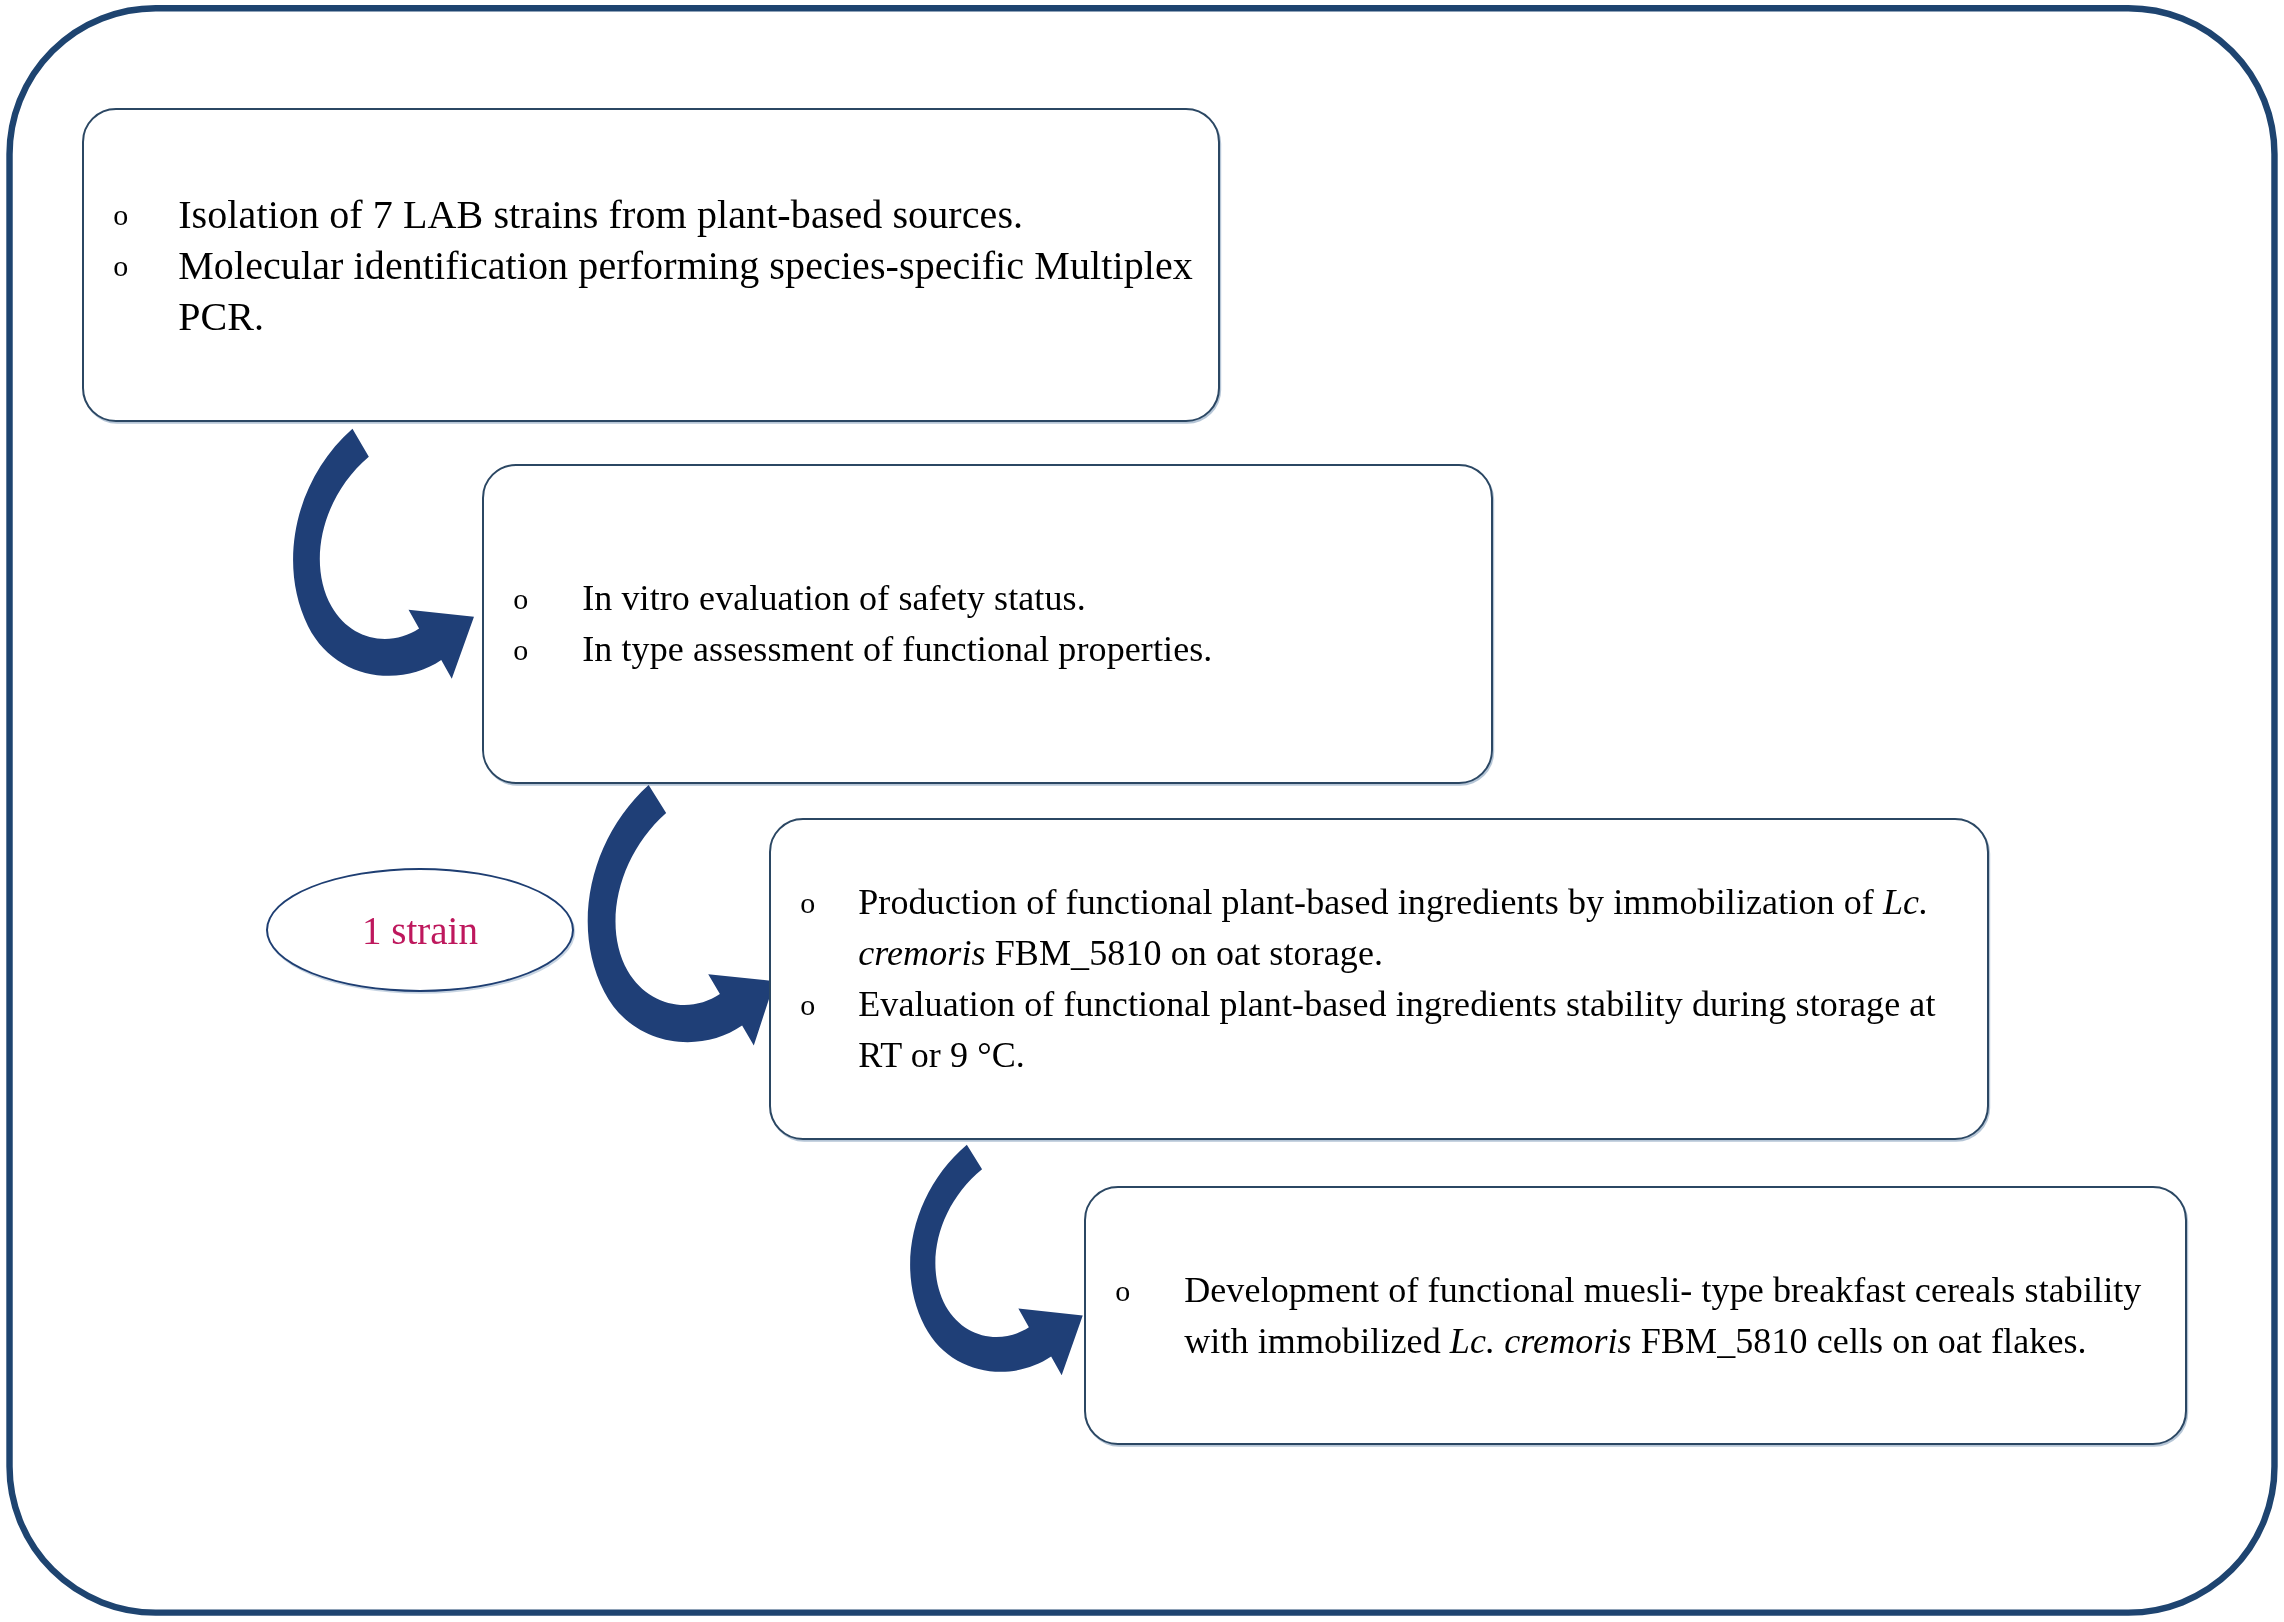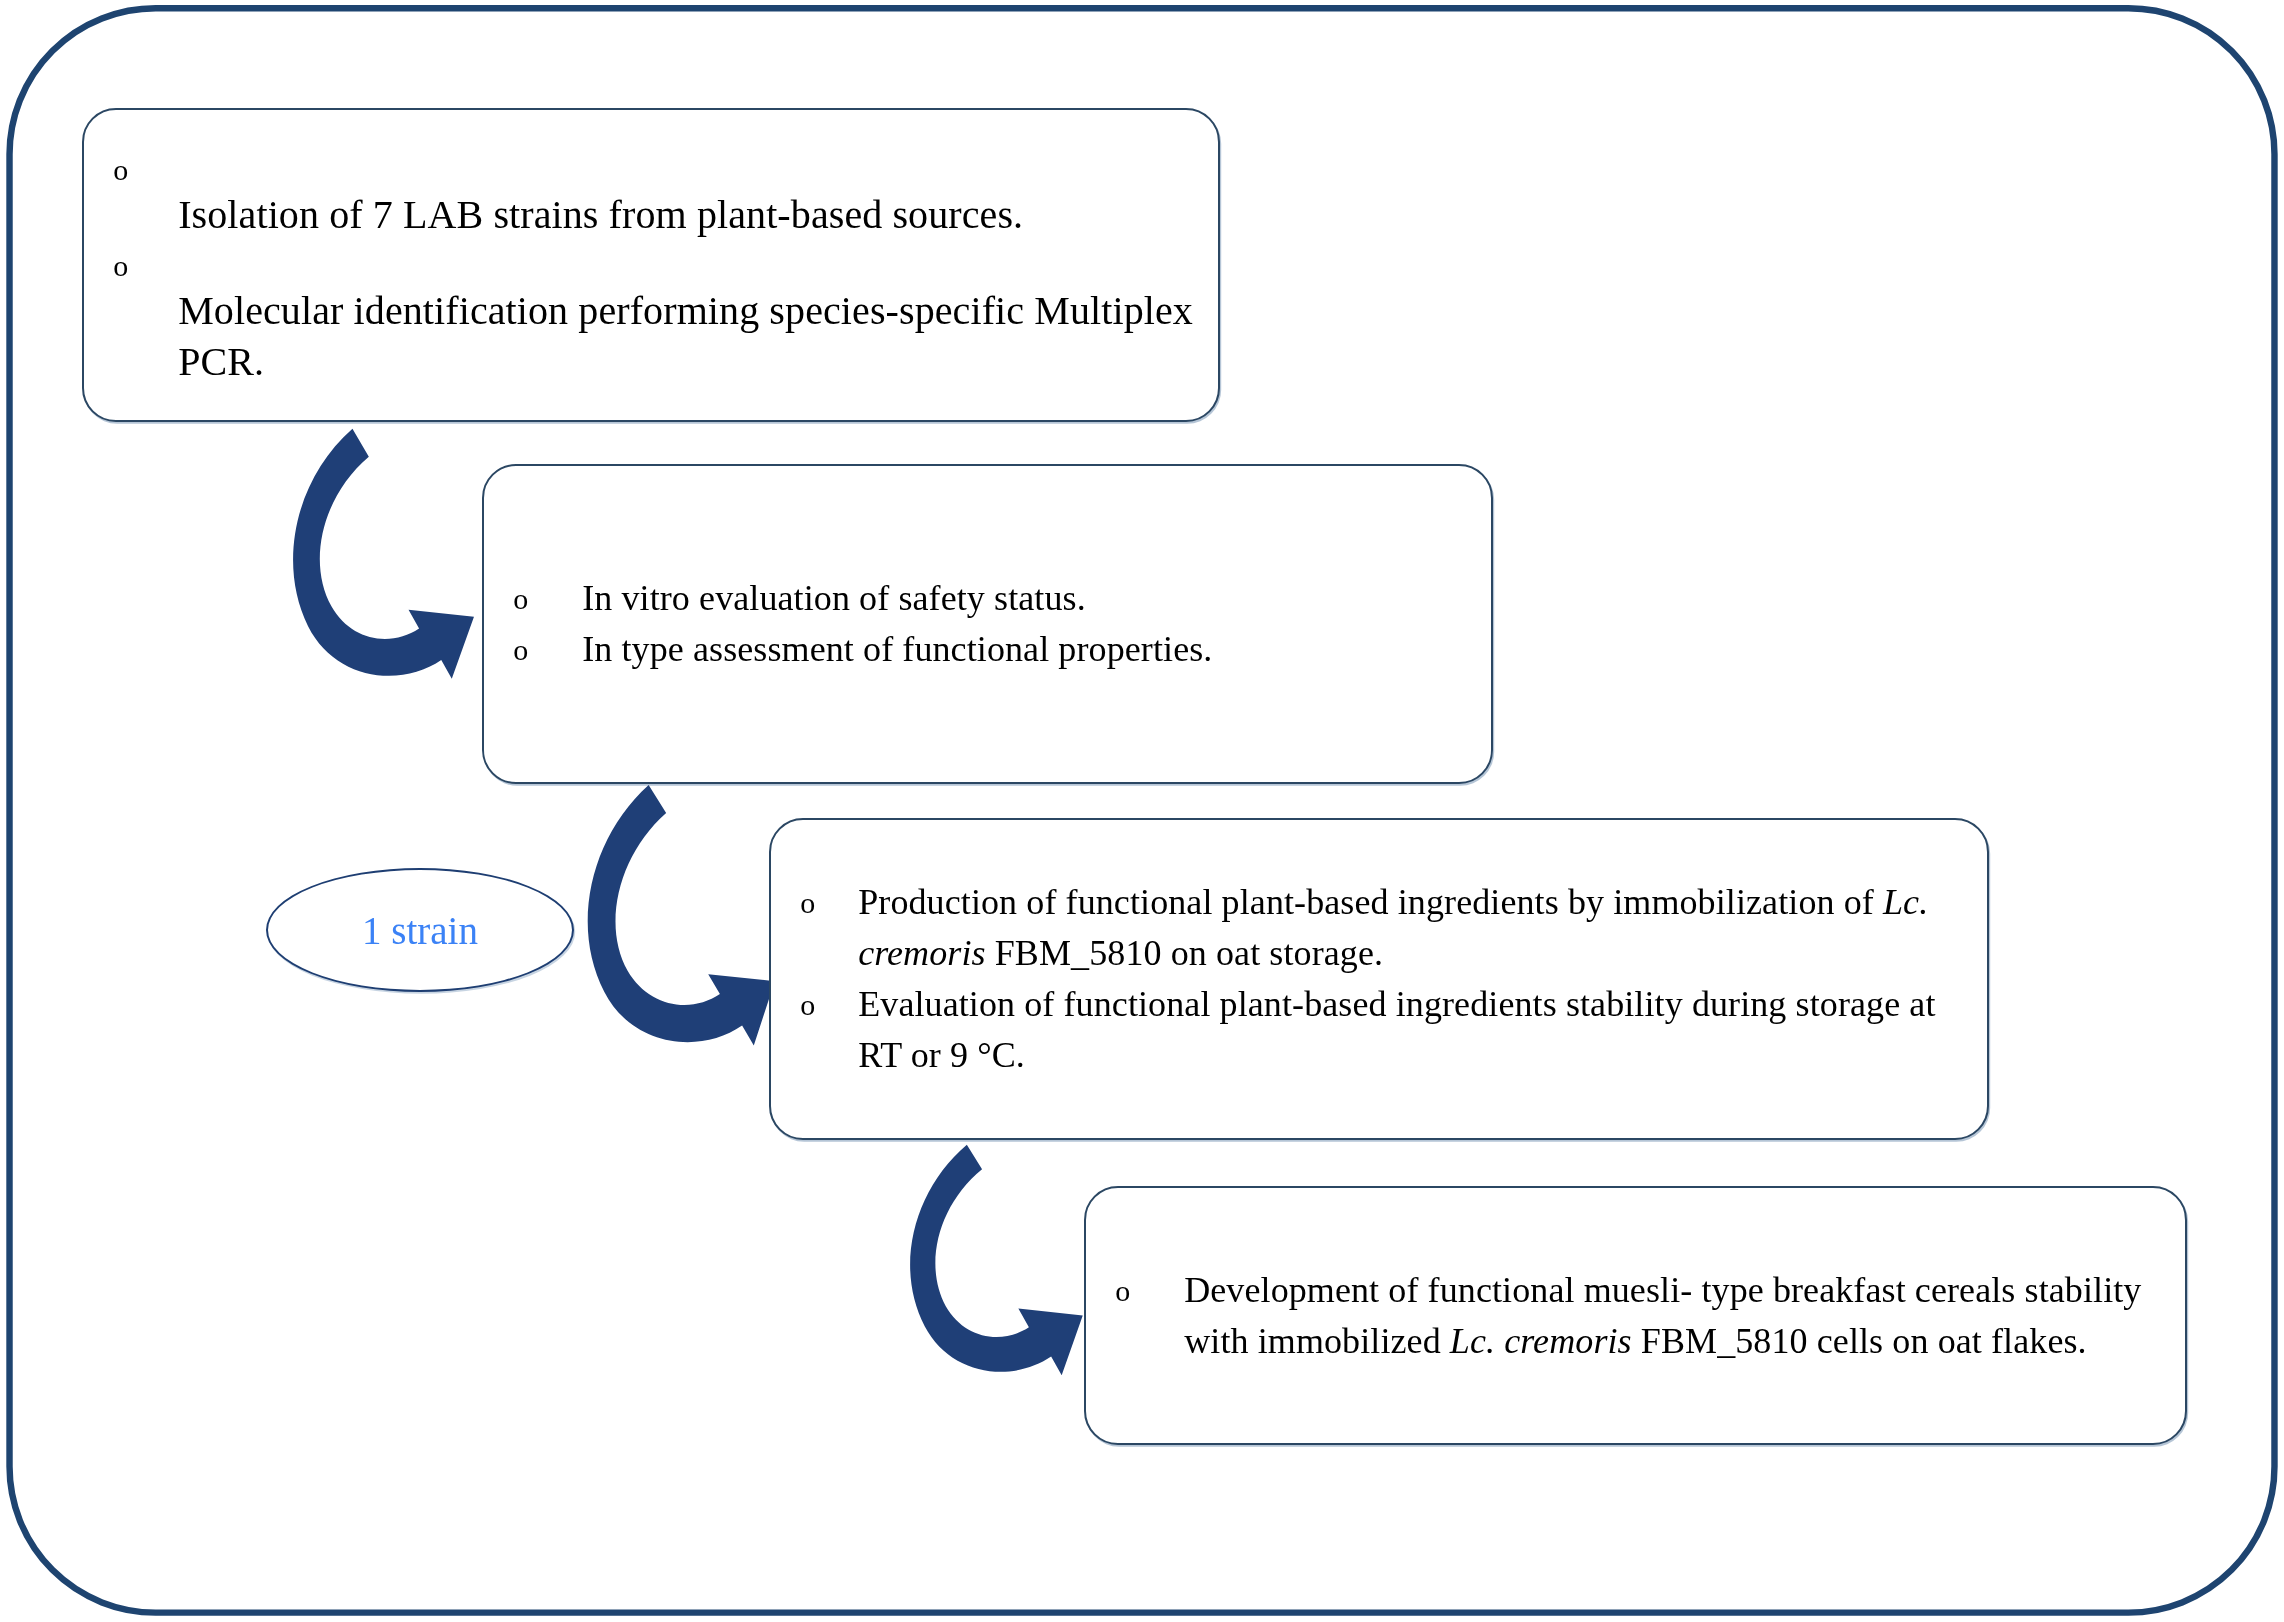--- a/index.html
+++ b/index.html
@@ -44,40 +44,40 @@
     text-align:left;
   }
   .bullet-text i{}
 
   
   #box1{left:82px;  top:108px;  width:1138px; height:314px;}
   #box2{left:482px;  top:464px;  width:1011px; height:320px;}
   #box3{left:769px; top:818px; width:1220px; height:322px;}
   #box4{left:1084px; top:1186px; width:1103px; height:259px;}
 
-  #box1 .bullet-text{font-size:40px;margin-top:45px;}
+  #box1 .bullet-text{font-size:40px;}
   #box2 .bullet-mark{width:69px;}
   #box3 .bullet-mark{width:58px;}
   #box4 .bullet-mark{width:69px;}
 
   
   #strain-ellipse{
     position:absolute;
     left:266px; top:868px;
     width:308px; height:124px;
     box-sizing:border-box;
     border:2.9px solid #1e3e72;
     border-radius:50%;
     background:#fff;
     display:flex;align-items:center;justify-content:center;
     box-shadow:1.2px 1.8px 0 0 rgba(130,160,190,.45);
   }
   #strain-ellipse span{
     font-size:39px;
-    color:#3b82f6;
+    color:#be185d;
     line-height:1;
   }
 
   .arrow-svg{position:absolute;}
   #arrow1{left:266px; top:424px;  width:222px; height:263px;}
   #arrow2{left:561px; top:780px; width:222px; height:275px;}
   #arrow3{left:886px;top:1140px; width:205px; height:240px;}
 </style>
 </head>
 <body>

